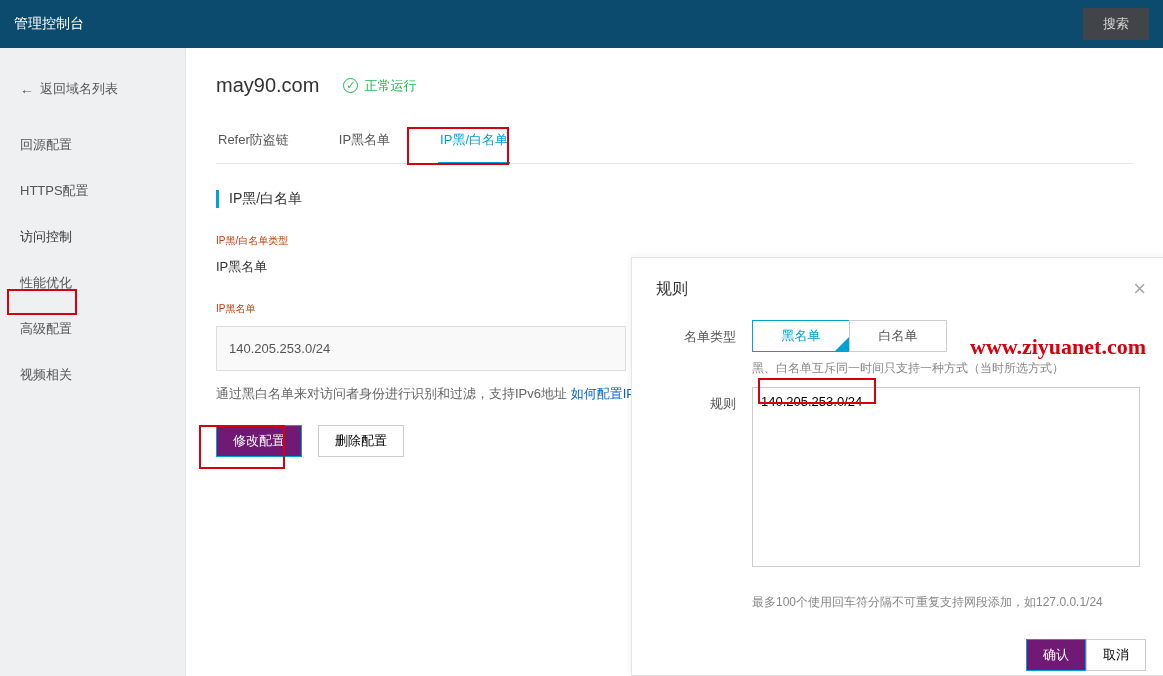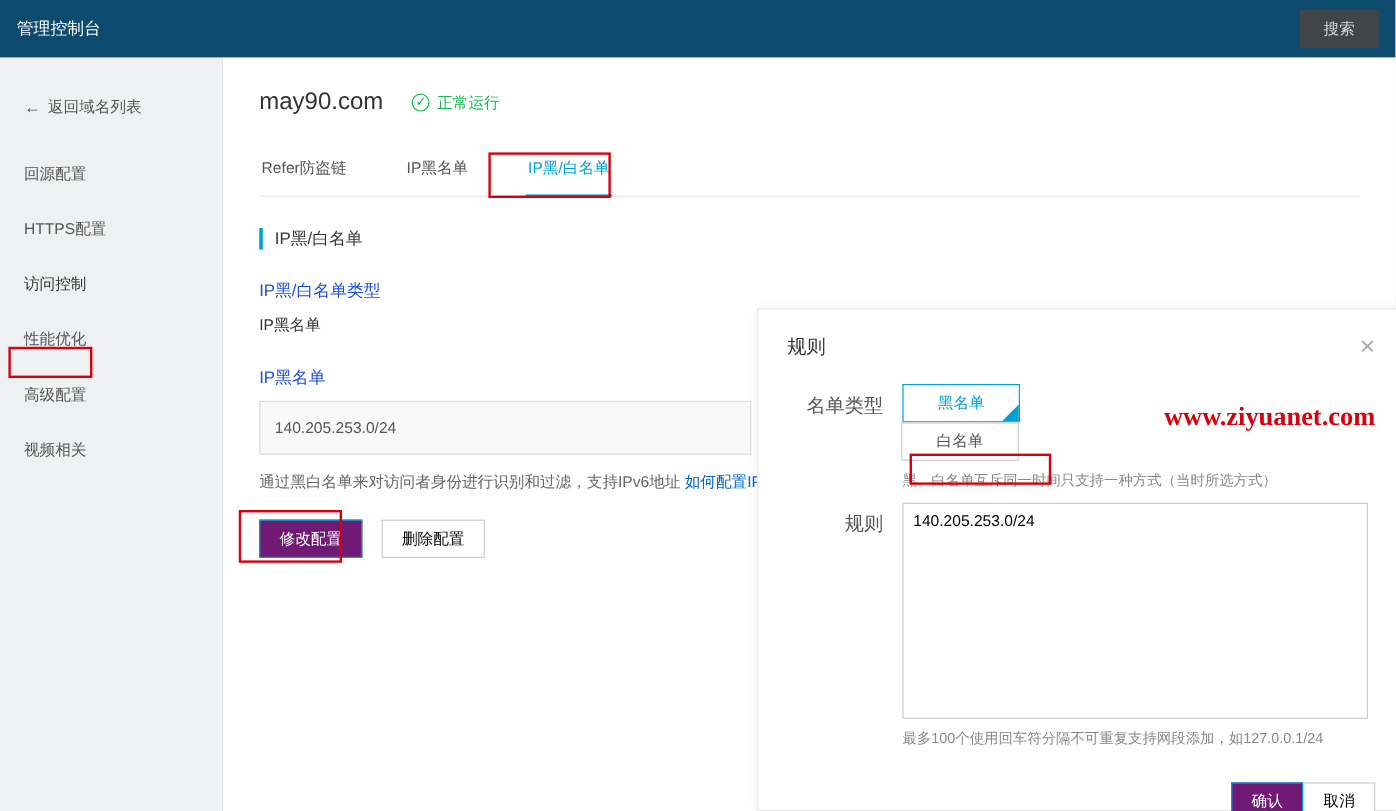--- a/index.html
+++ b/index.html
@@ -111,21 +111,21 @@
   }
 
   .section-title {
     border-left: 3px solid #00a2d4;
     padding-left: 10px;
     font-size: 14px;
     color: #333;
     margin-bottom: 26px;
   }
 
-  .field-label { color: #1d4ed8; font-size: 14px; margin-bottom: 10px; }
+  .field-label { color: #c2410c; font-size: 10px; margin-bottom: 10px; }
   .field-value { color: #333; margin-bottom: 26px; }
 
   .ip-box {
     width: 410px;
     border: 1px solid #ddd;
     background: #f9f9f9;
     padding: 14px 12px;
     color: #555;
     margin-bottom: 14px;
   }
@@ -177,25 +177,25 @@
   .modal-title { font-size: 16px; color: #333; }
   .modal-close { font-size: 22px; color: #aaa; cursor: pointer; line-height: 1; }
   .modal-body { padding: 4px 24px; flex: 1; }
   .form-row { display: flex; margin-bottom: 10px; }
   .form-label {
     width: 96px;
     text-align: right;
     color: #555;
     padding-top: 8px;
     padding-right: 16px;
-    font-size: 16px;
+    font-size: 13px;
   }
   .form-control { flex: 1; }
 
-  .seg-group { display: flex; flex-direction: column; }
+  .seg-group { display: flex; }
   .seg {
     width: 98px;
     height: 32px;
     border: 1px solid #ccc;
     background: #fff;
     color: #555;
     font-size: 13px;
     cursor: pointer;
     position: relative;
   }
@@ -219,21 +219,21 @@
   .rule-textarea {
     width: 388px;
     height: 180px;
     border: 1px solid #ccc;
     padding: 6px 8px;
     font-size: 13px;
     font-family: inherit;
     resize: none;
     outline: none;
   }
-  .rule-hint { color: #888; font-size: 12px; margin-top: 5px; }
+  .rule-hint { color: #888; font-size: 12px; margin-top: 24px; }
 
   .modal-footer {
     padding: 14px 24px;
     display: flex;
     justify-content: flex-end;
   }
 
   .watermark {
     position: absolute;
     left: 970px;

